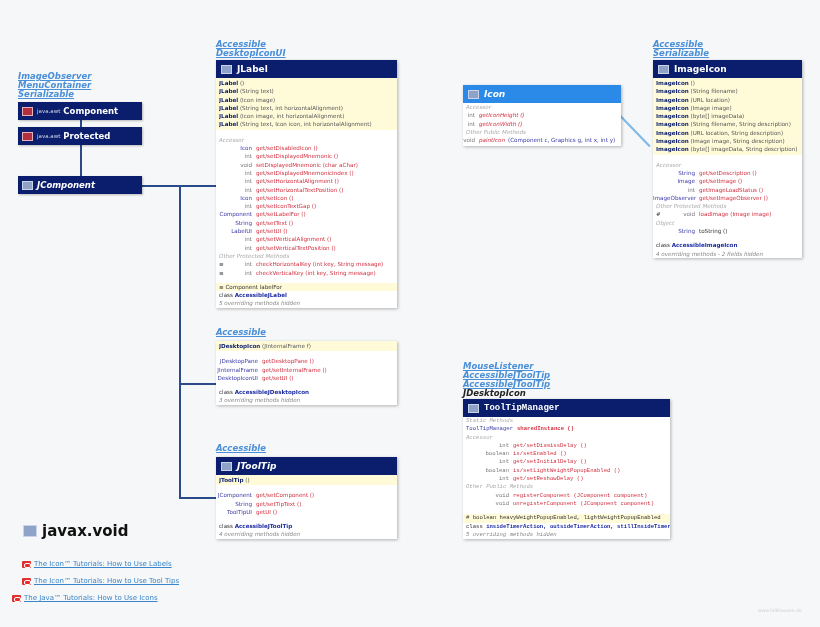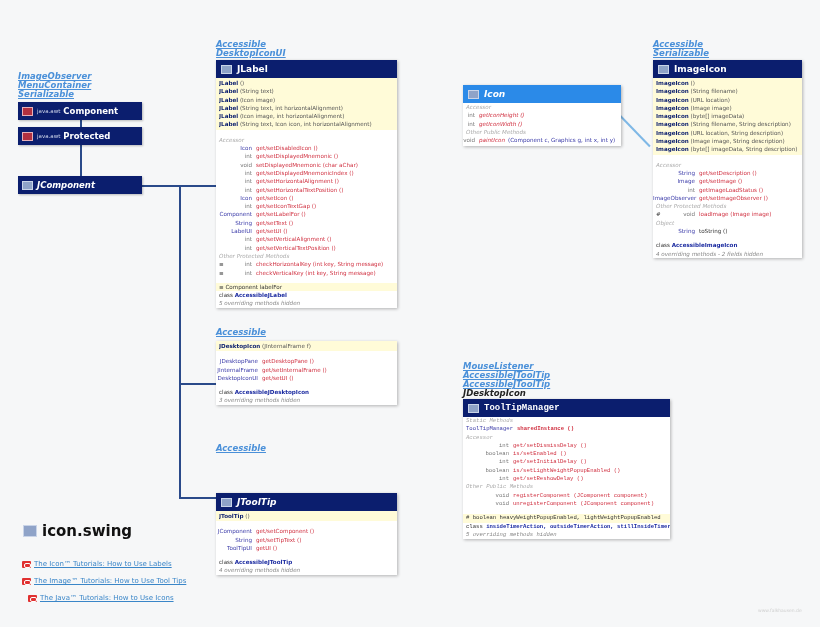--- a/index.html
+++ b/index.html
@@ -181,21 +181,21 @@
       <span class="m">get/setUI ()</span>
     </div>
   <div style="height:6px;"></div>
   <div class="row cls"><span>class</span> <b>AccessibleJDesktopIcon</b></div>
   <div class="row hidden">3 overriding  methods  hidden</div>
 </div>
 
 <div class="abs" style="left:216px;top:444px;">
   <div class="iface">Accessible</div>
 </div>
-<div class="card" style="left:216px;top:457px;width:181px;margin-top:36px;">
+<div class="card" style="left:216px;top:457px;width:181px;">
   <div class="title" style="font-style:italic;">
       <span class="ic"></span>
       <span>JToolTip</span>
     </div>
   <div class="ctors">
     <div class="row"><span class="cname">JToolTip</span> <span class="param">()</span></div>
   </div>
   <div style="height:6px;"></div>
   <div class="row member">
       <span class="t" style="width:40px">JComponent</span>
@@ -338,29 +338,29 @@
       <span class="m">unregisterComponent (JComponent component)</span>
     </div>
   <div style="height:6px;"></div>
   <div class="row field"># boolean  heavyWeightPopupEnabled, lightWeightPopupEnabled</div>
   <div class="row cls"><span>class</span> <b>insideTimerAction, outsideTimerAction, stillInsideTimerAction</b></div>
   <div class="row hidden">5 overriding  methods  hidden</div>
 </div>
 
 <div class="bigtitle" style="left:23px;top:522px;">
   <span class="ic"></span>
-  <span>icon.swing</span>
+  <span>javax.void</span>
 </div>
 
 <div class="link-row" style="left:22px;top:560px;">
   <span class="oracle"></span>
   <a>The Icon™ Tutorials: How to Use Labels</a>
 </div>
 <div class="link-row" style="left:22px;top:577px;">
   <span class="oracle"></span>
-  <a>The Image™ Tutorials: How to Use Tool Tips</a>
-</div>
-<div class="link-row" style="left:28px;top:594px;">
+  <a>The Icon™ Tutorials: How to Use Tool Tips</a>
+</div>
+<div class="link-row" style="left:12px;top:594px;">
   <span class="oracle"></span>
   <a>The Java™ Tutorials: How to Use Icons</a>
 </div>
 
 <div class="abs" style="left:758px;top:608px;font-size:4.5px;color:#d0d0d0;">www.falkhausen.de</div>
 
 </body></html>

